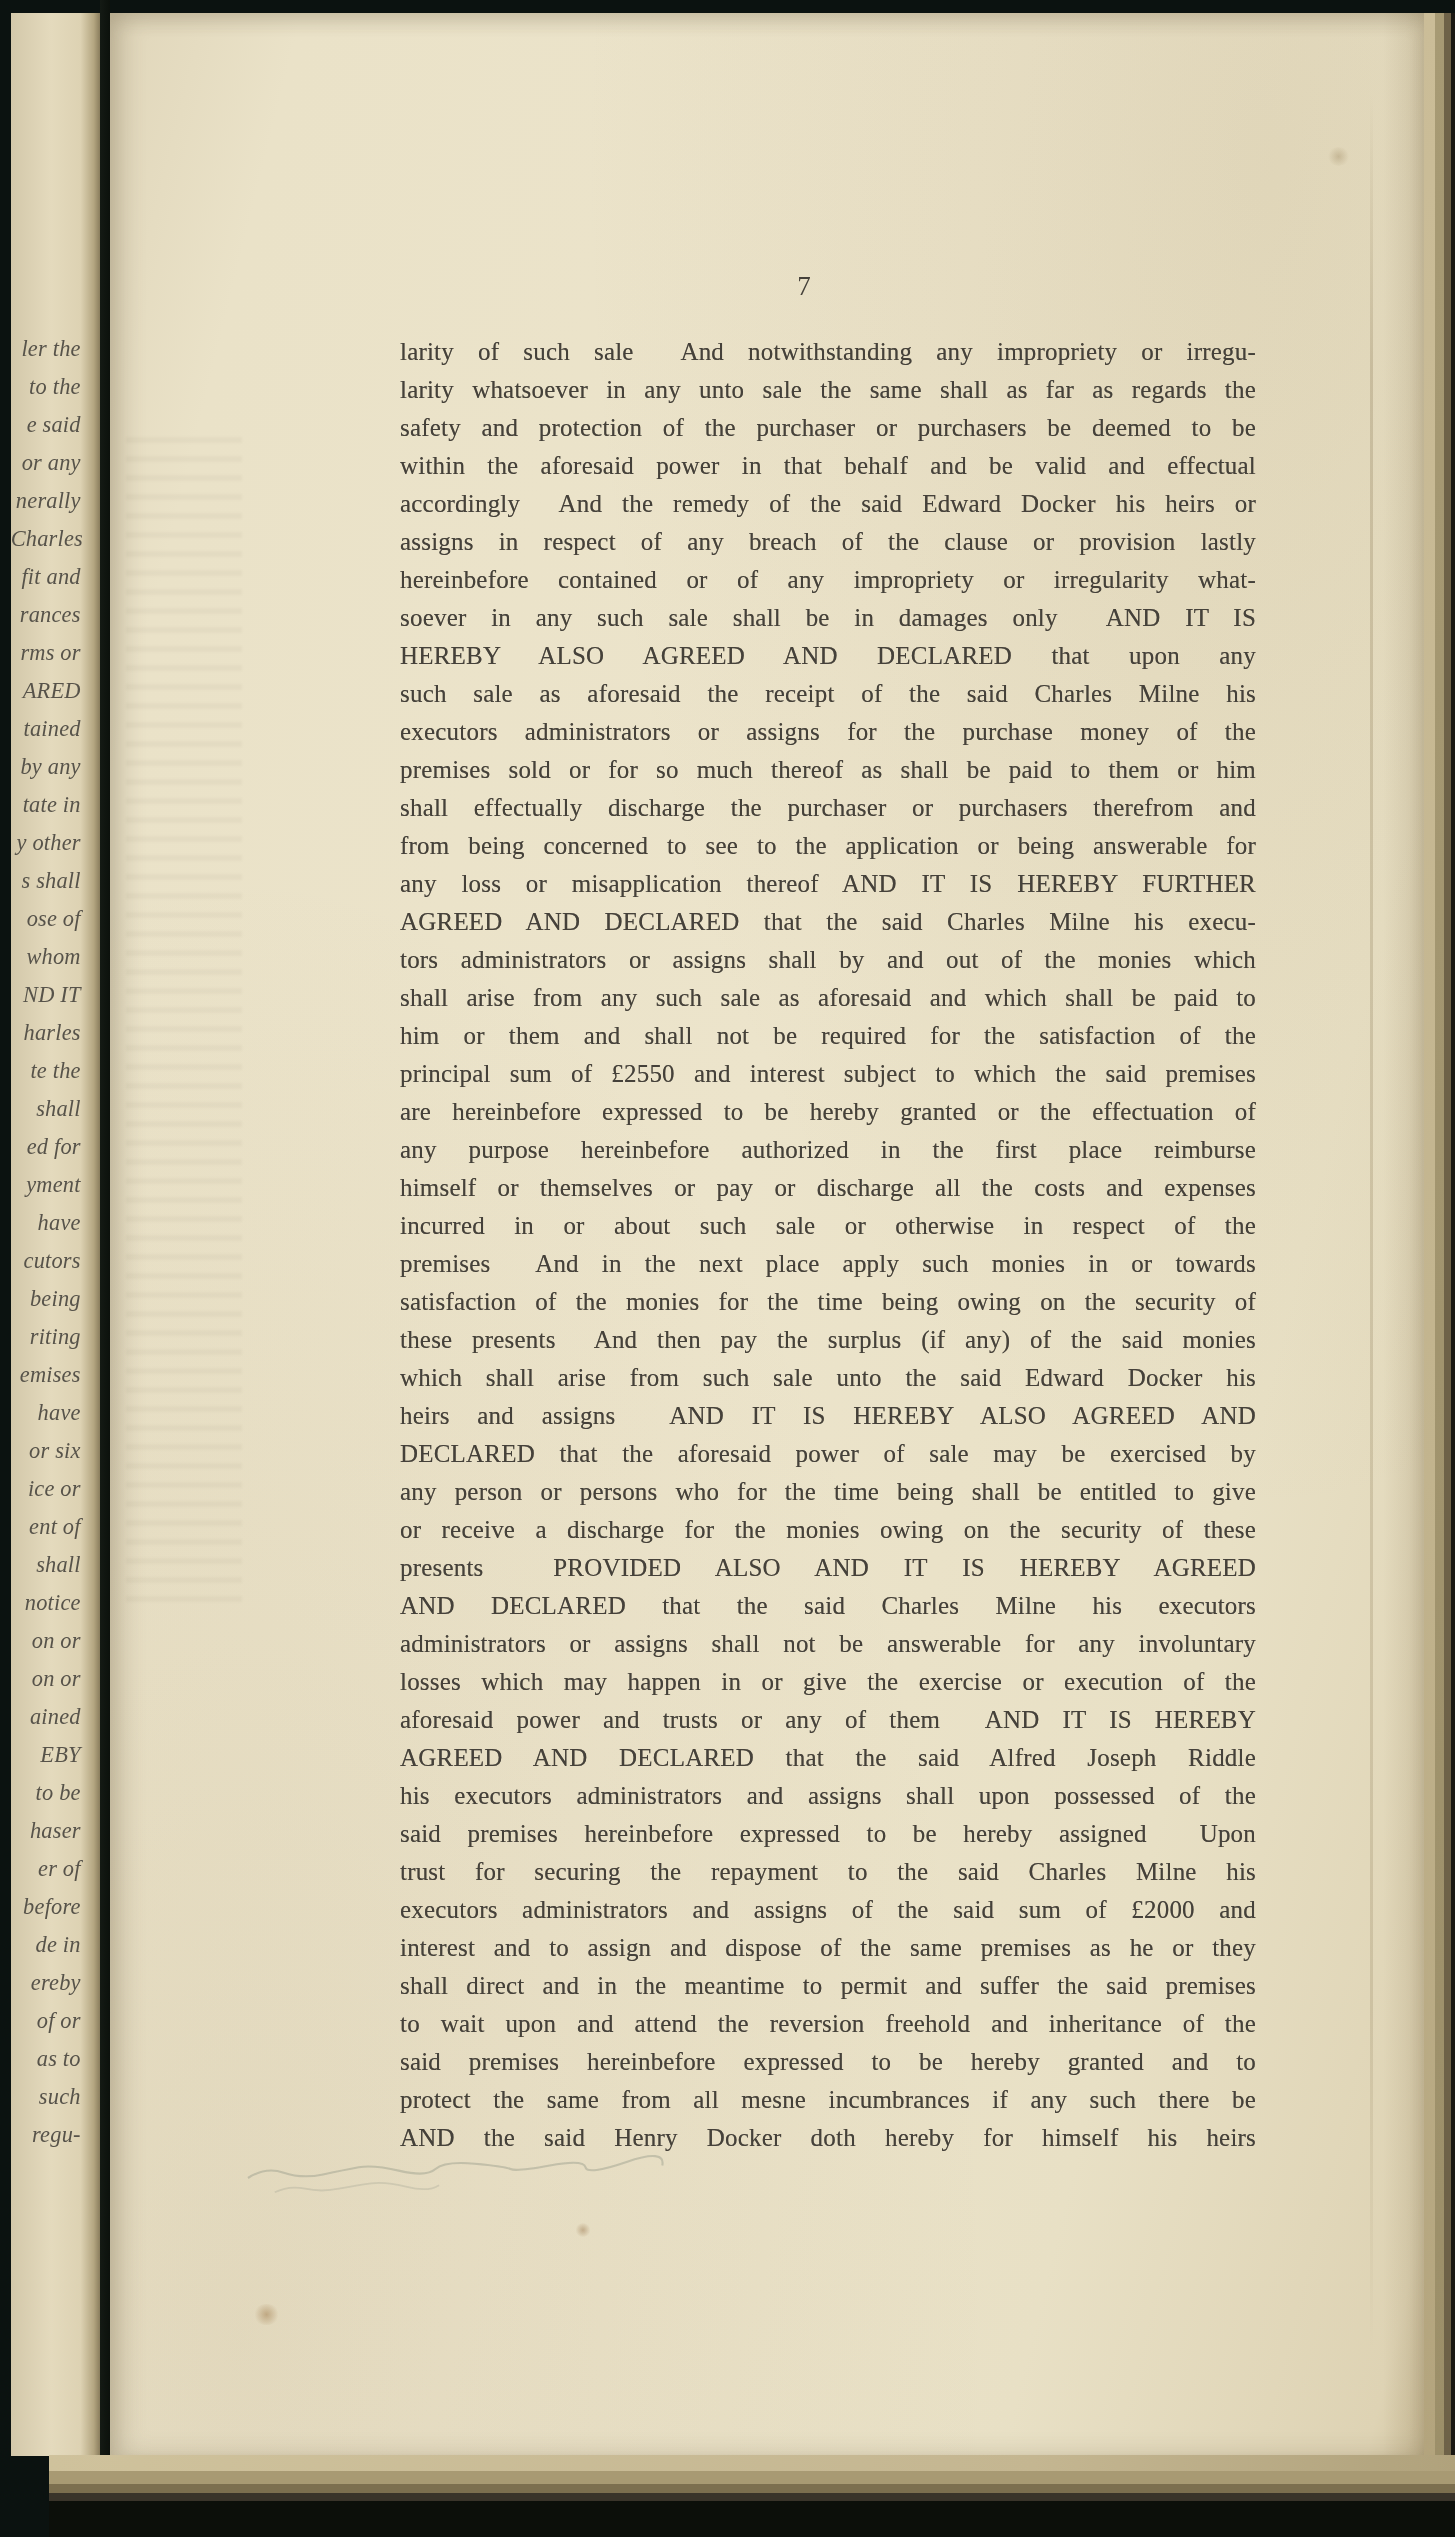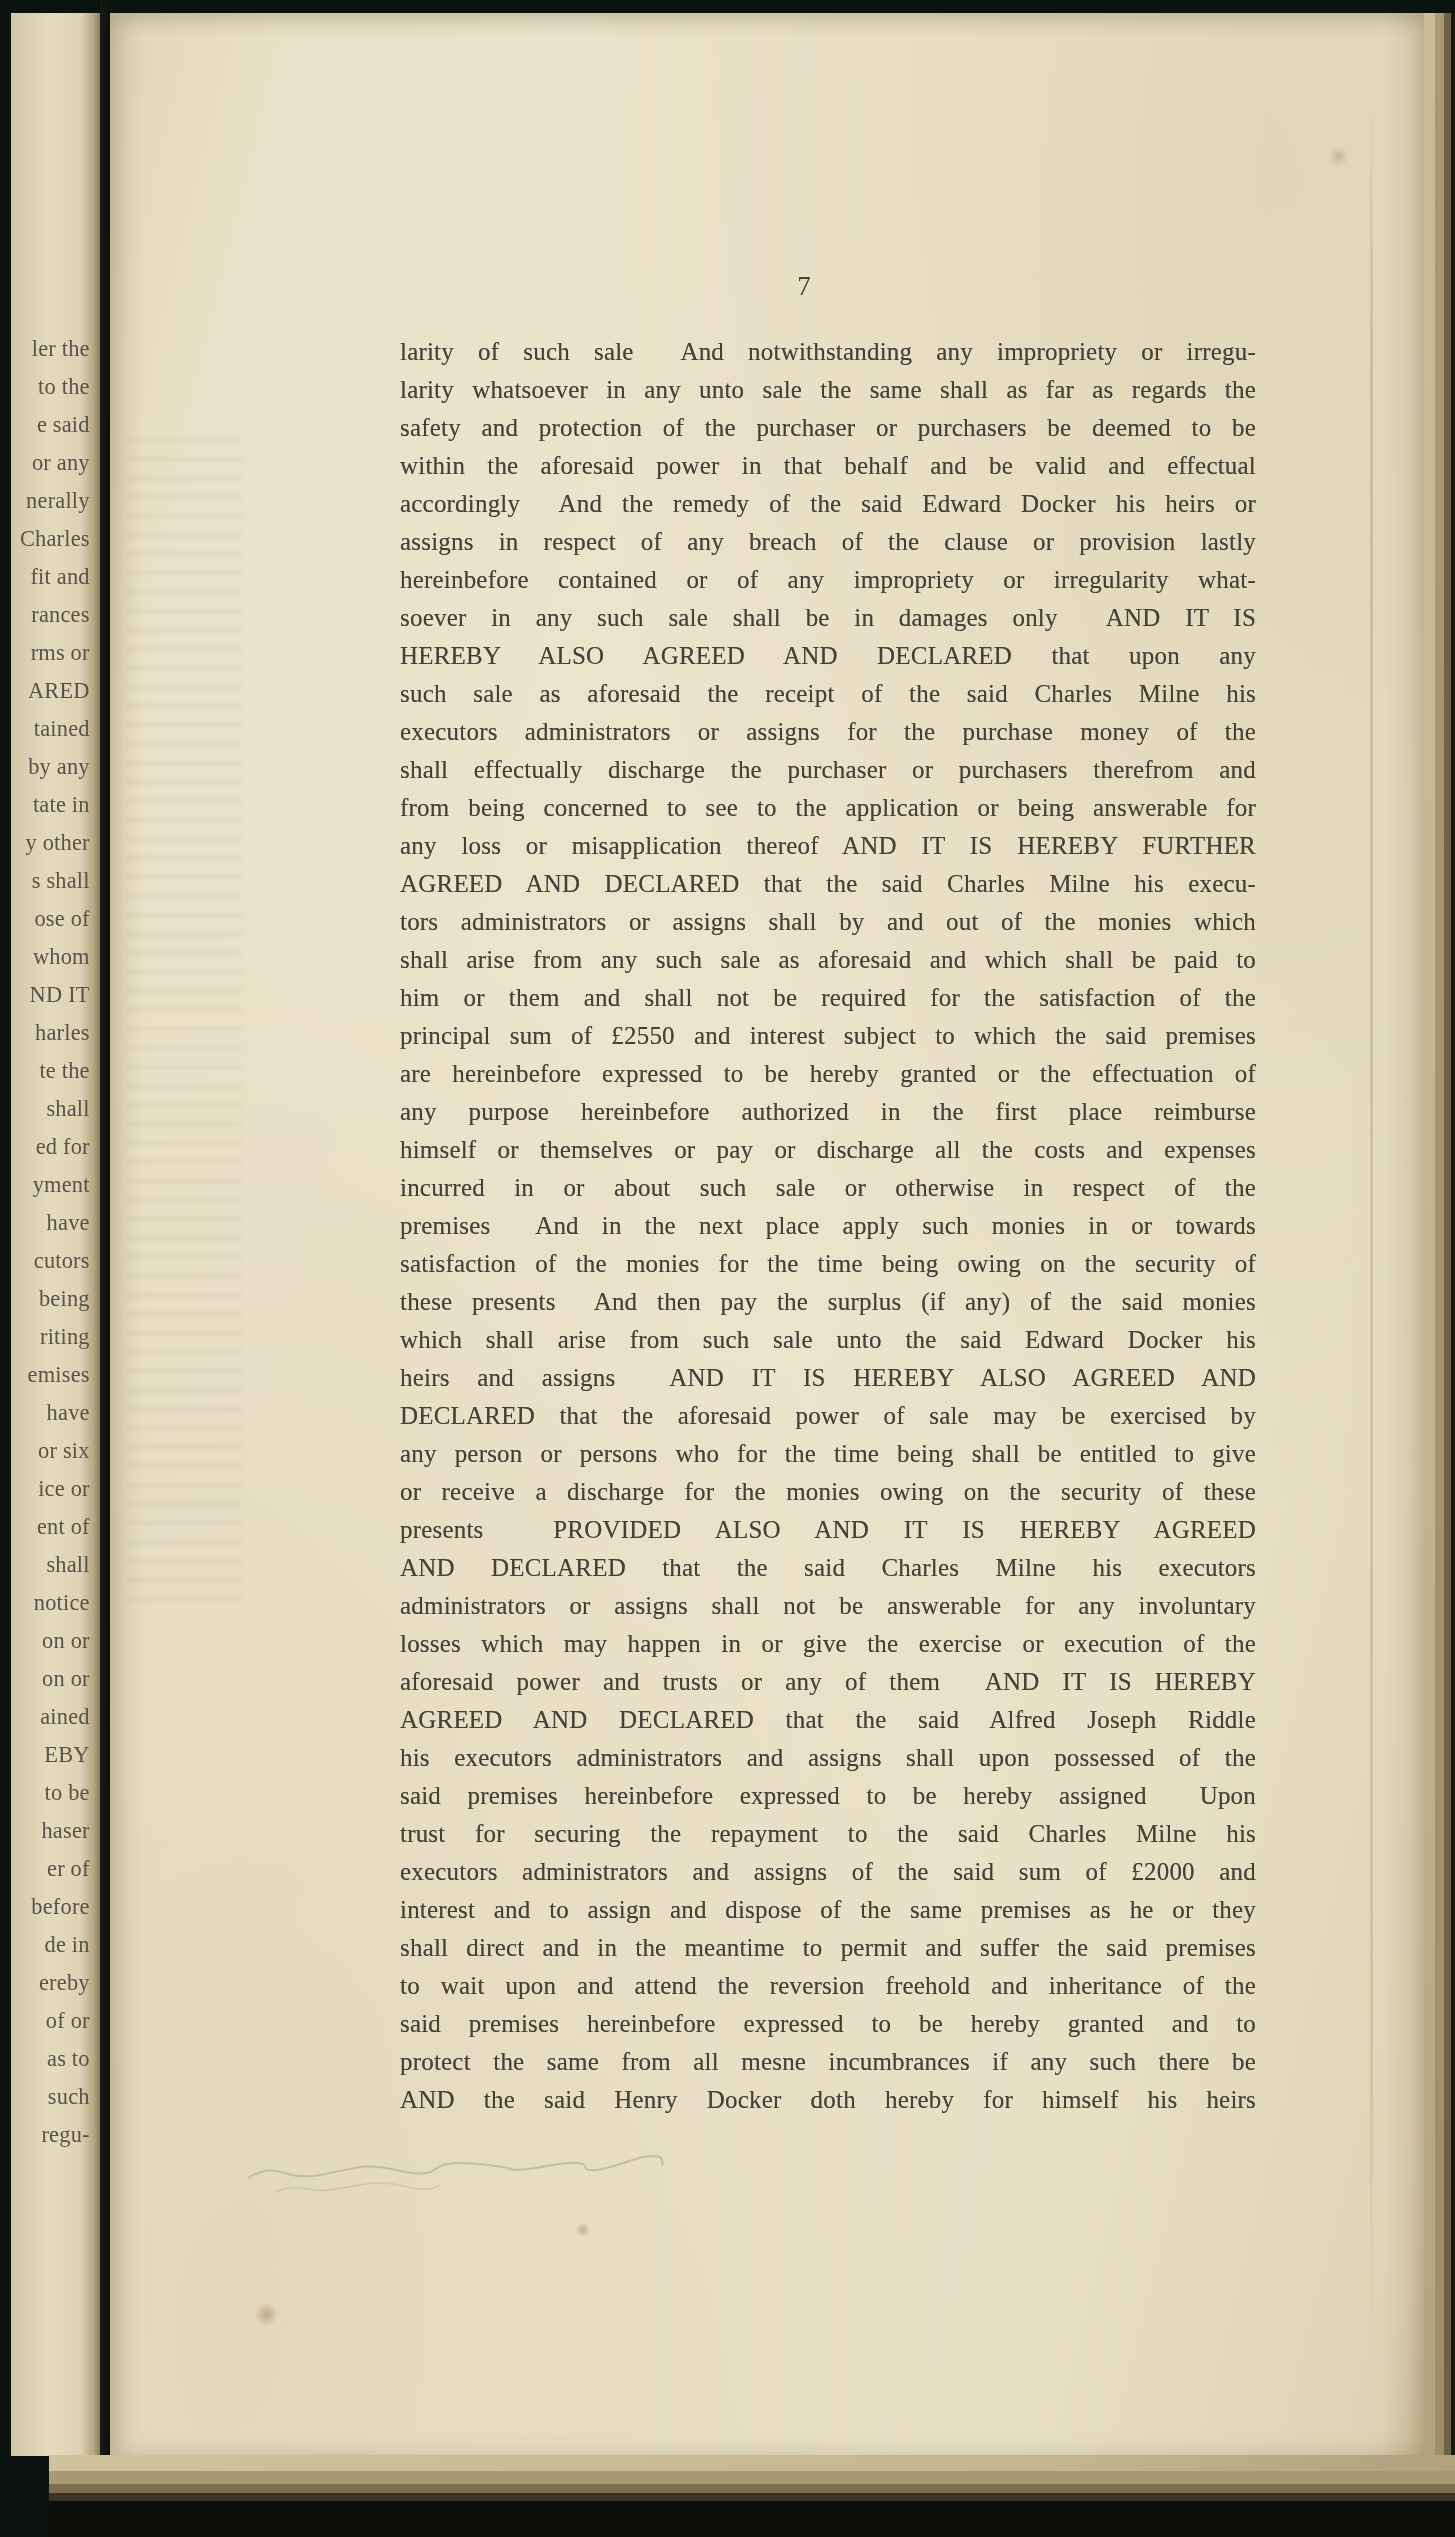--- a/index.html
+++ b/index.html
@@ -7,21 +7,21 @@
     width:1456px;height:2538px;overflow:hidden;position:relative;
     background:var(--background,#0b1210);
     font-family:"Liberation Serif","DejaVu Serif",serif;
   }
   .scene{position:absolute;inset:0;}
   
   .prev-page{
     position:absolute;left:10.7px;top:12.5px;width:89px;height:2443px;
     background:linear-gradient(90deg,#d3c8aa 0%,#e4dabd 45%,#ddd2b3 78%,#b4a681 93%,#8a7d5d 100%);
   }
-  .fragments{position:absolute;top:317px;left:0;right:10px;}
+  .fragments{position:absolute;top:317px;left:0;right:19px;font-style:italic;}
   .fl{
     height:38px;line-height:38px;text-align:right;white-space:nowrap;
     font-size:22.4px;color:#57534a;letter-spacing:0.2px;
   }
   .gutter{
     position:absolute;left:100px;top:0;width:9.8px;height:2538px;
     background:linear-gradient(90deg,#141a14,#0c110c);
   }
   
   .page{
@@ -148,20 +148,21 @@
         <div class="tl">larity whatsoever in any unto sale the same shall as far as regards the</div>
         <div class="tl">safety and protection of the purchaser or purchasers be deemed to be</div>
         <div class="tl">within the aforesaid power in that behalf and be valid and effectual</div>
         <div class="tl">accordingly&nbsp; And the remedy of the said Edward Docker his heirs or</div>
         <div class="tl">assigns in respect of any breach of the clause or provision lastly</div>
         <div class="tl">hereinbefore contained or of any impropriety or irregularity what-</div>
         <div class="tl">soever in any such sale shall be in damages only&nbsp; AND IT IS</div>
         <div class="tl">HEREBY ALSO AGREED AND DECLARED that upon any</div>
         <div class="tl">such sale as aforesaid the receipt of the said Charles Milne his</div>
         <div class="tl">executors administrators or assigns for the purchase money of the</div>
+        <div class="tl">premises sold or for so much thereof as shall be paid to them or him</div>
         <div class="tl">shall effectually discharge the purchaser or purchasers therefrom and</div>
         <div class="tl">from being concerned to see to the application or being answerable for</div>
         <div class="tl">any loss or misapplication thereof AND IT IS HEREBY FURTHER</div>
         <div class="tl">AGREED AND DECLARED that the said Charles Milne his execu-</div>
         <div class="tl">tors administrators or assigns shall by and out of the monies which</div>
         <div class="tl">shall arise from any such sale as aforesaid and which shall be paid to</div>
         <div class="tl">him or them and shall not be required for the satisfaction of the</div>
         <div class="tl">principal sum of £2550 and interest subject to which the said premises</div>
         <div class="tl">are hereinbefore expressed to be hereby granted or the effectuation of</div>
         <div class="tl">any purpose hereinbefore authorized in the first place reimburse</div>

